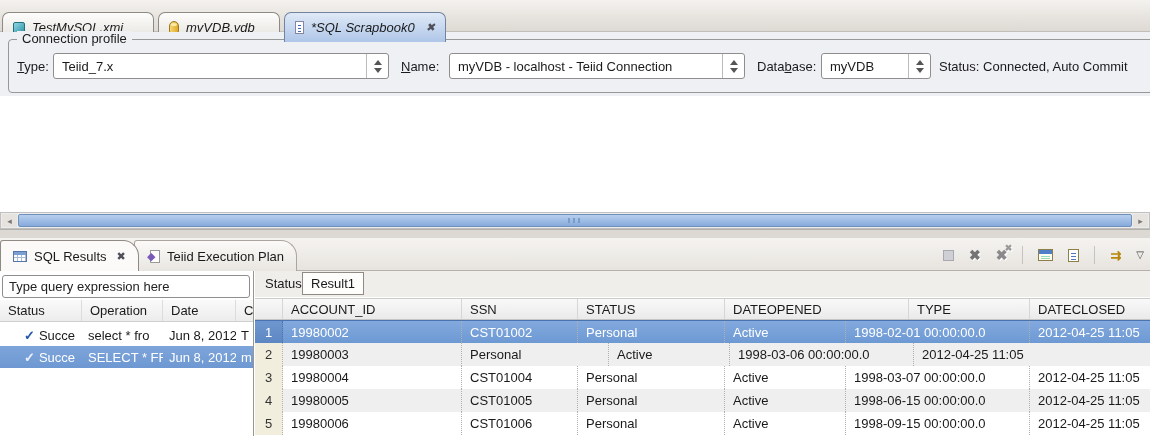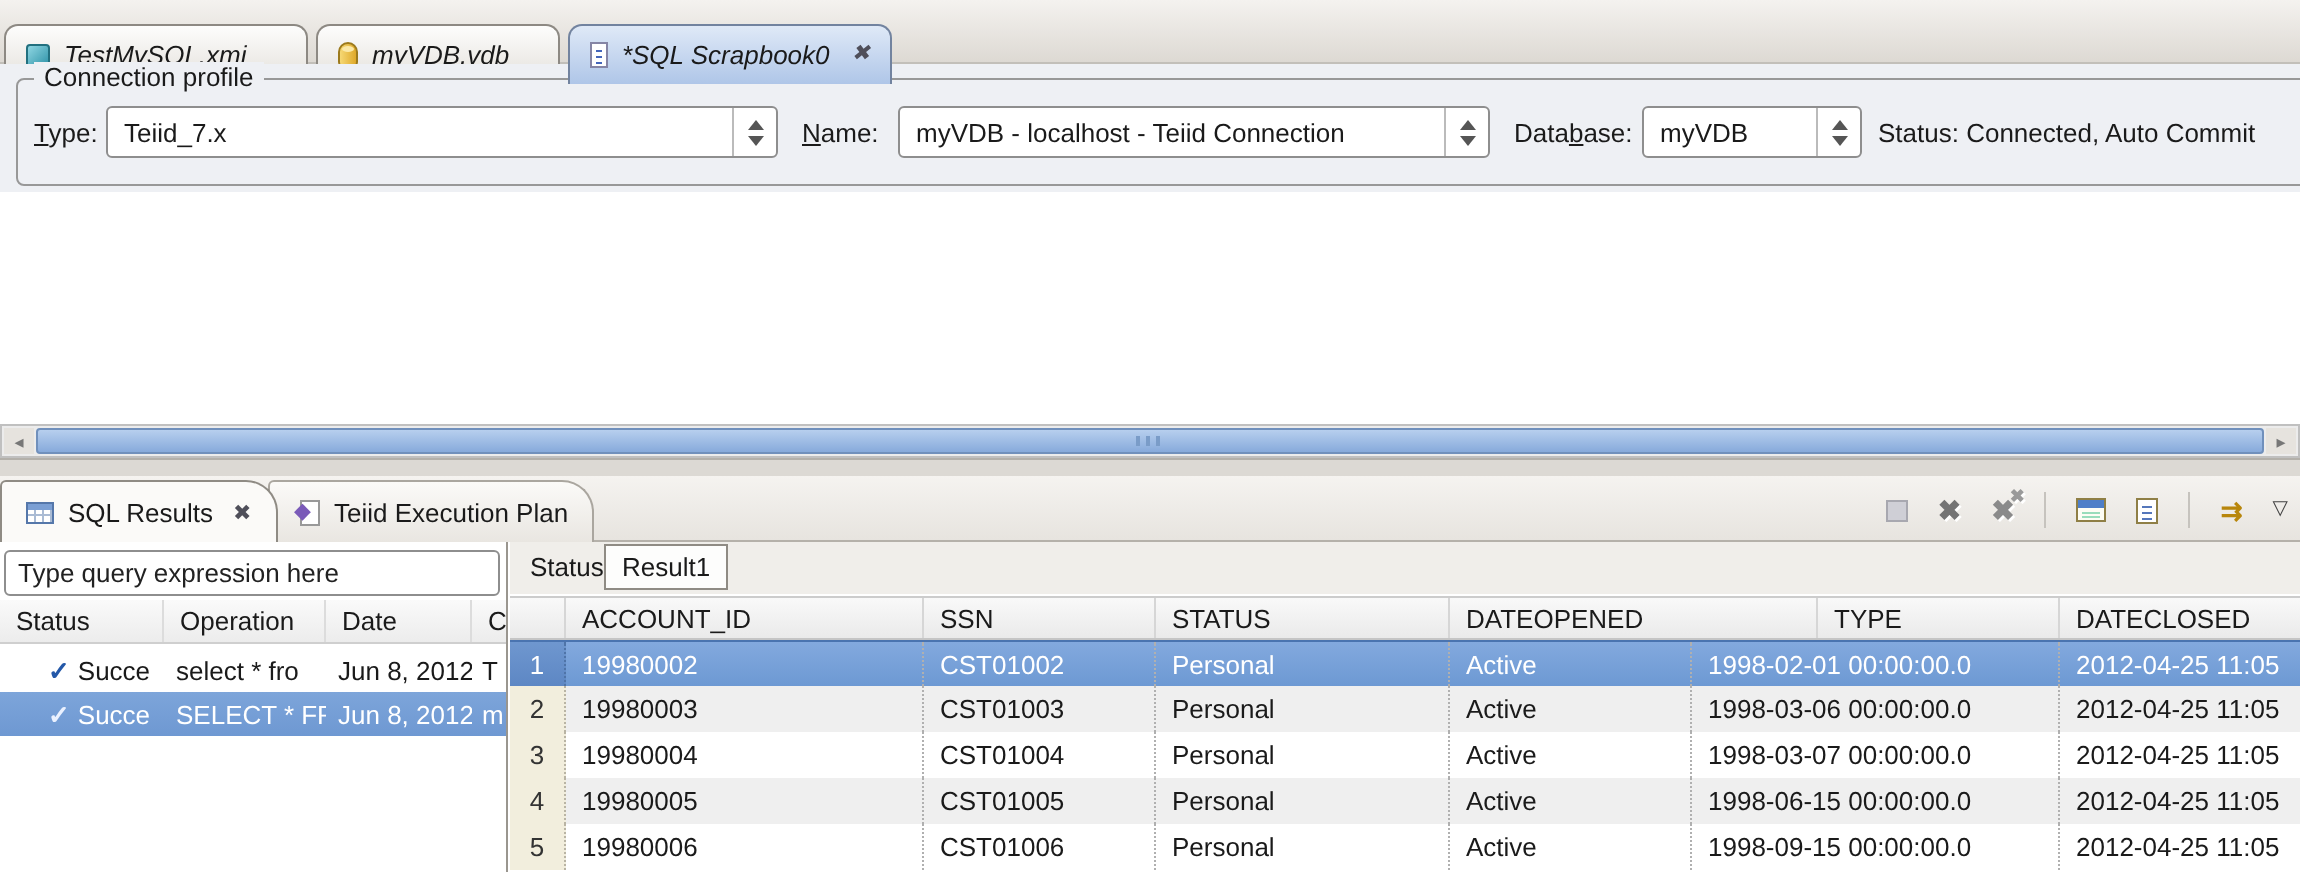--- a/index.html
+++ b/index.html
@@ -283,21 +283,20 @@
           <div class="rc" style="width:179px;">19980002</div>
           <div class="rc" style="width:116px;">CST01002</div>
           <div class="rc" style="width:147px;">Personal</div>
           <div class="rc" style="width:121px;">Active</div>
           <div class="rc" style="width:184px;">1998-02-01 00:00:00.0</div>
           <div class="rc" style="width:200px;border-right:none;">2012-04-25 11:05</div>
         </div>
         <div class="rrow alt" style="top:72px;">
           <div class="rnum">2</div>
           <div class="rc" style="width:179px;">19980003</div>
-          <div class="rc" style="width:116px;">CST01003</div>
           <div class="rc" style="width:147px;">Personal</div>
           <div class="rc" style="width:121px;">Active</div>
           <div class="rc" style="width:184px;">1998-03-06 00:00:00.0</div>
           <div class="rc" style="width:200px;border-right:none;">2012-04-25 11:05</div>
         </div>
         <div class="rrow" style="top:95px;">
           <div class="rnum">3</div>
           <div class="rc" style="width:179px;">19980004</div>
           <div class="rc" style="width:116px;">CST01004</div>
           <div class="rc" style="width:147px;">Personal</div>

